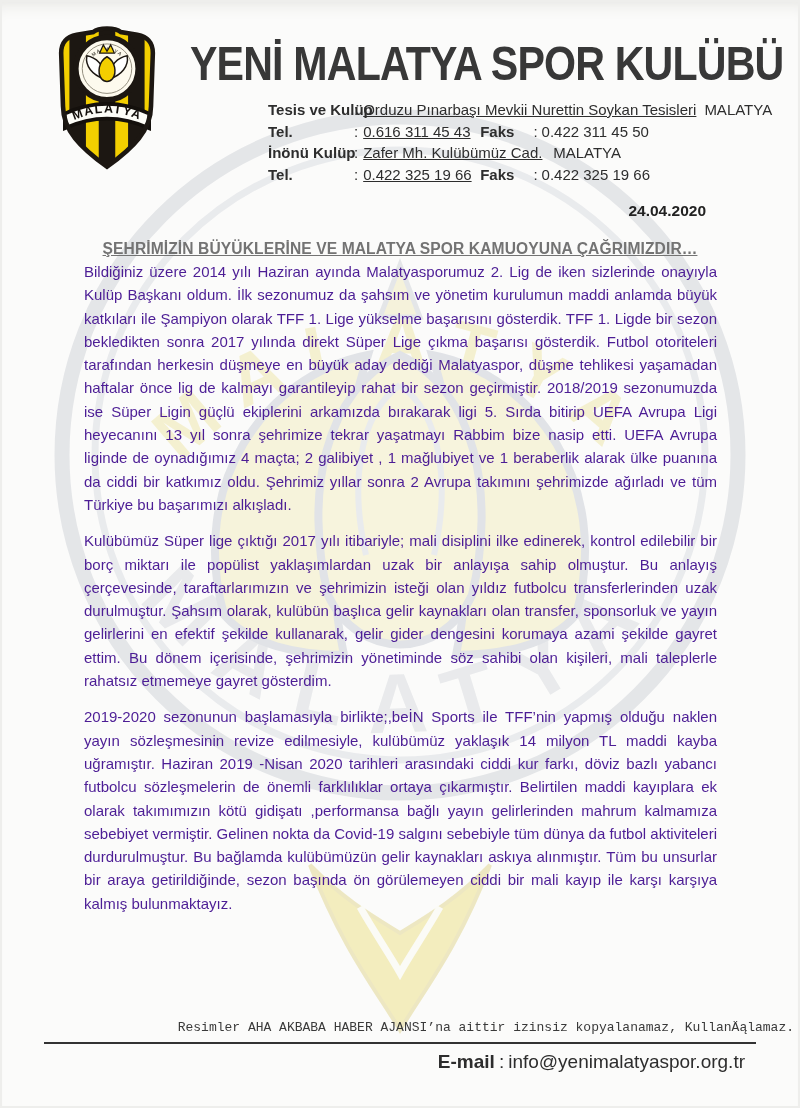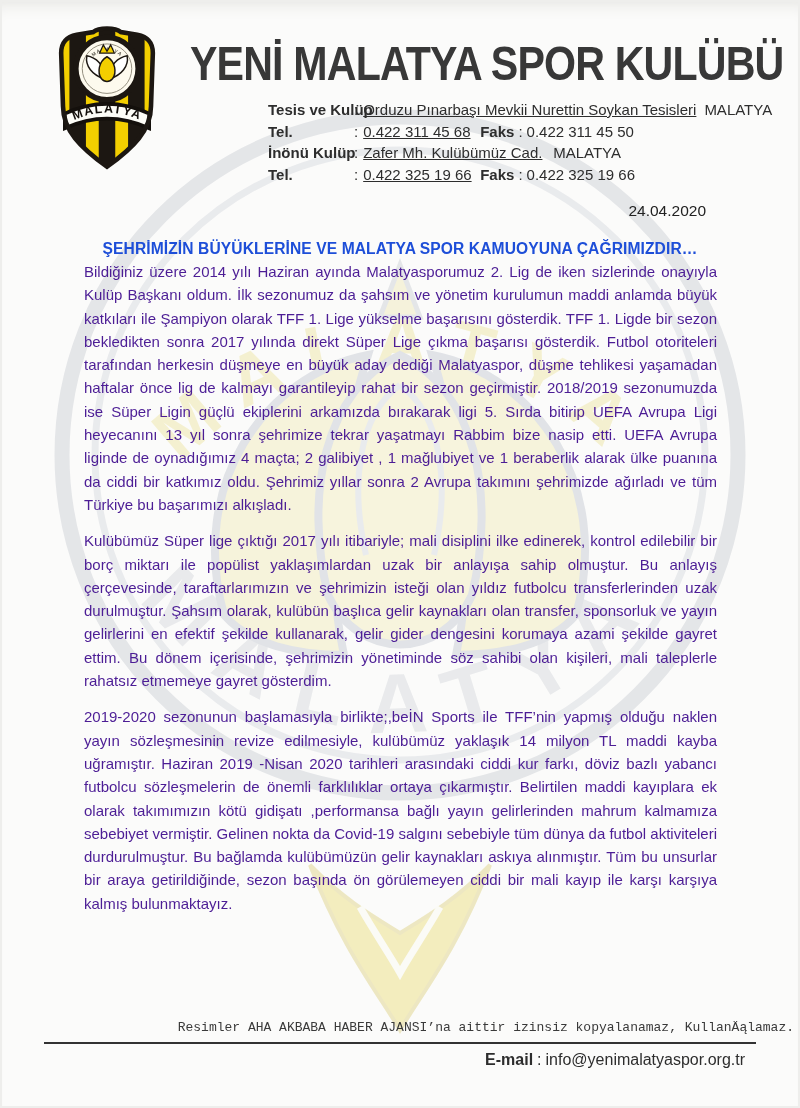--- a/index.html
+++ b/index.html
@@ -20,36 +20,36 @@
     color:#383838;white-space:nowrap;
     transform:scaleX(.84);transform-origin:left center;
   }
   .contact{position:absolute;left:268px;top:99px;font-size:15px;line-height:21.5px;color:#2d2d2d;white-space:nowrap;}
   .crow{display:flex;align-items:baseline;}
   .clabel{font-weight:bold;width:86px;flex:none;}
   .csep{flex:none;margin-right:5px;}
   .cv1{flex:none;text-decoration:underline;}
   .crow.r2 .cv1,.crow.r4 .cv1{width:117px;}
   .crow.r3 .cv1{width:190px;}
-  .cl2{font-weight:bold;margin-right:4px;}
+  .cl2{font-weight:bold;margin-right:19px;}
   .csep2{margin-right:4px;}
   .crow.r1 .cv2{margin-left:8px;}
   
-  .date{position:absolute;top:202px;right:94px;font-size:15.5px;font-weight:normal;color:#222;}
+  .date{position:absolute;top:202px;right:94px;font-size:15.5px;font-weight:bold;color:#222;}
   .heading{position:absolute;top:240px;left:40px;right:40px;margin:0;text-align:center;
-    font-size:15.6px;font-weight:bold;color:#1d4ed8;letter-spacing:.1px;}
+    font-size:15.6px;font-weight:bold;color:#737373;letter-spacing:.1px;text-decoration:underline;}
   .body{position:absolute;top:260px;left:84px;width:633px;font-size:15px;line-height:23.3px;
     text-align:justify;color:#4c1d95;}
   .body p{margin:0 0 13px 0;}
   
   .divider{position:absolute;left:44px;right:44px;top:1042px;height:2px;background:#333;}
   .footer-left{position:absolute;left:60px;top:1051px;font-size:15px;line-height:22px;color:#2d2d2d;white-space:nowrap;}
   .footer-left b,.footer-email b{font-weight:bold;}
   .fsep{margin:0 4px;}
-  .footer-email{position:absolute;right:55px;top:1051px;font-size:16px;color:#2d2d2d;white-space:nowrap;}
+  .footer-email{position:absolute;right:55px;top:1051px;font-size:19px;color:#2d2d2d;white-space:nowrap;}
   .notice{position:absolute;right:6px;top:1020px;font-family:"Liberation Mono","DejaVu Sans Mono",monospace;
     font-size:13px;color:#3a3a3a;white-space:nowrap;}
 </style>
 </head>
 <body>
 
 <div class="page">
 
   <svg class="watermark" viewBox="0 0 744 1010" xmlns="http://www.w3.org/2000/svg" aria-hidden="true">
     <defs>
@@ -122,21 +122,21 @@
     <div class="contact">
       <div class="crow r1">
         <b class="clabel">Tesis ve Kulüp</b>
           <span class="csep">:</span>
           <span class="cv1">Orduzu Pınarbaşı Mevkii Nurettin Soykan Tesisleri</span>
           <span class="cv2">MALATYA</span>
       </div>
       <div class="crow r2">
         <b class="clabel">Tel.</b>
           <span class="csep">:</span>
-          <span class="cv1">0.422 311 45 68</span>
+          <span class="cv1">0.616 311 45 43</span>
           <b class="cl2">Faks</b>
           <span class="csep2">:</span>
           <span class="cv2">0.422 311 45 50</span>
       </div>
       <div class="crow r3">
         <b class="clabel">İnönü Kulüp</b>
           <span class="csep">:</span>
           <span class="cv1">Zafer Mh. Kulübümüz Cad.</span>
           <span class="cv2">MALATYA</span>
       </div>

